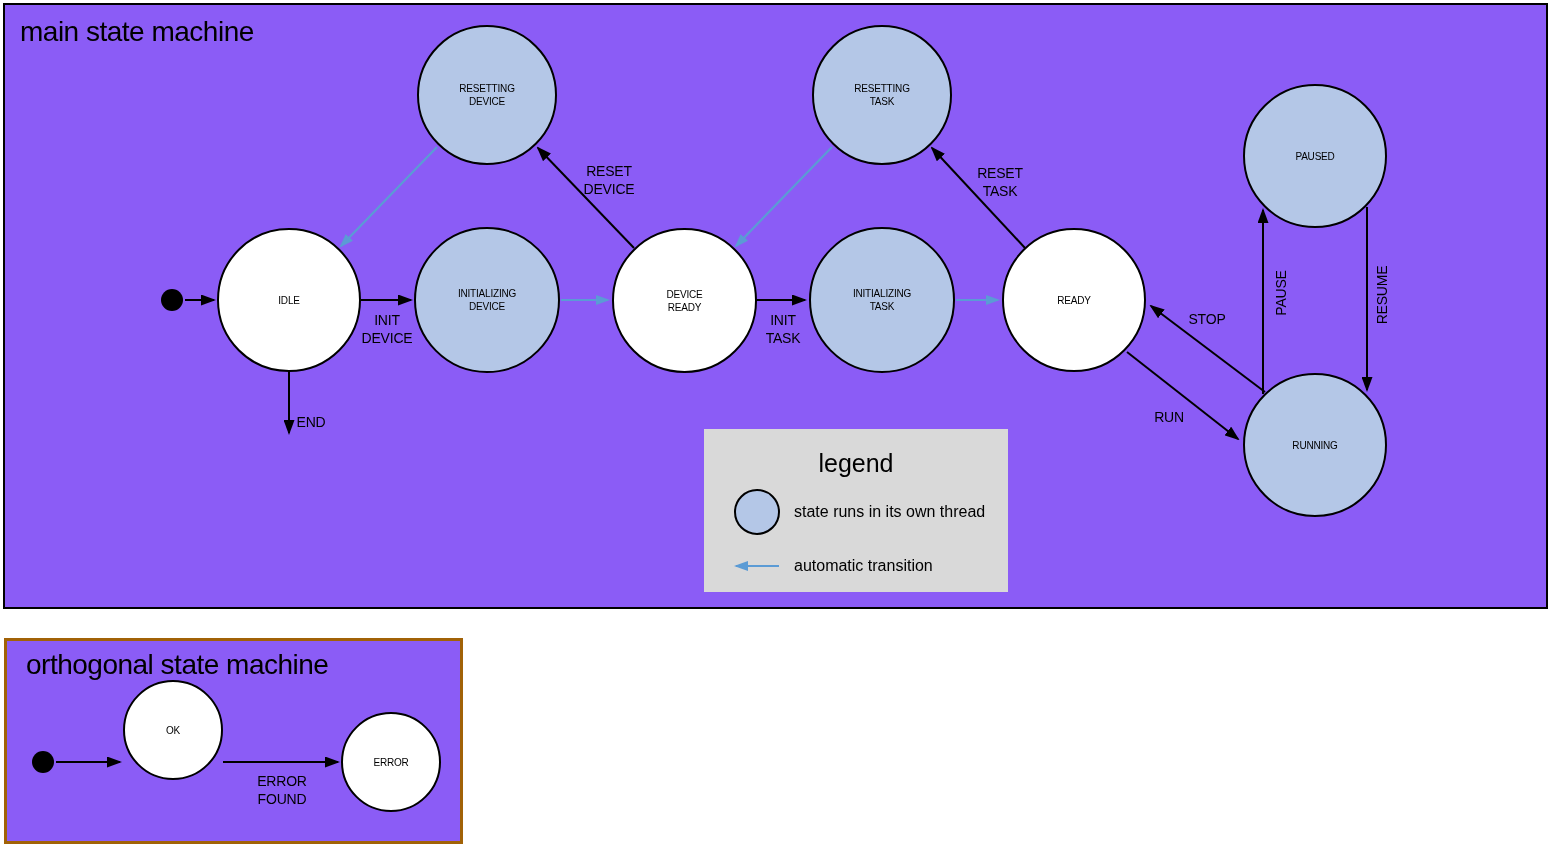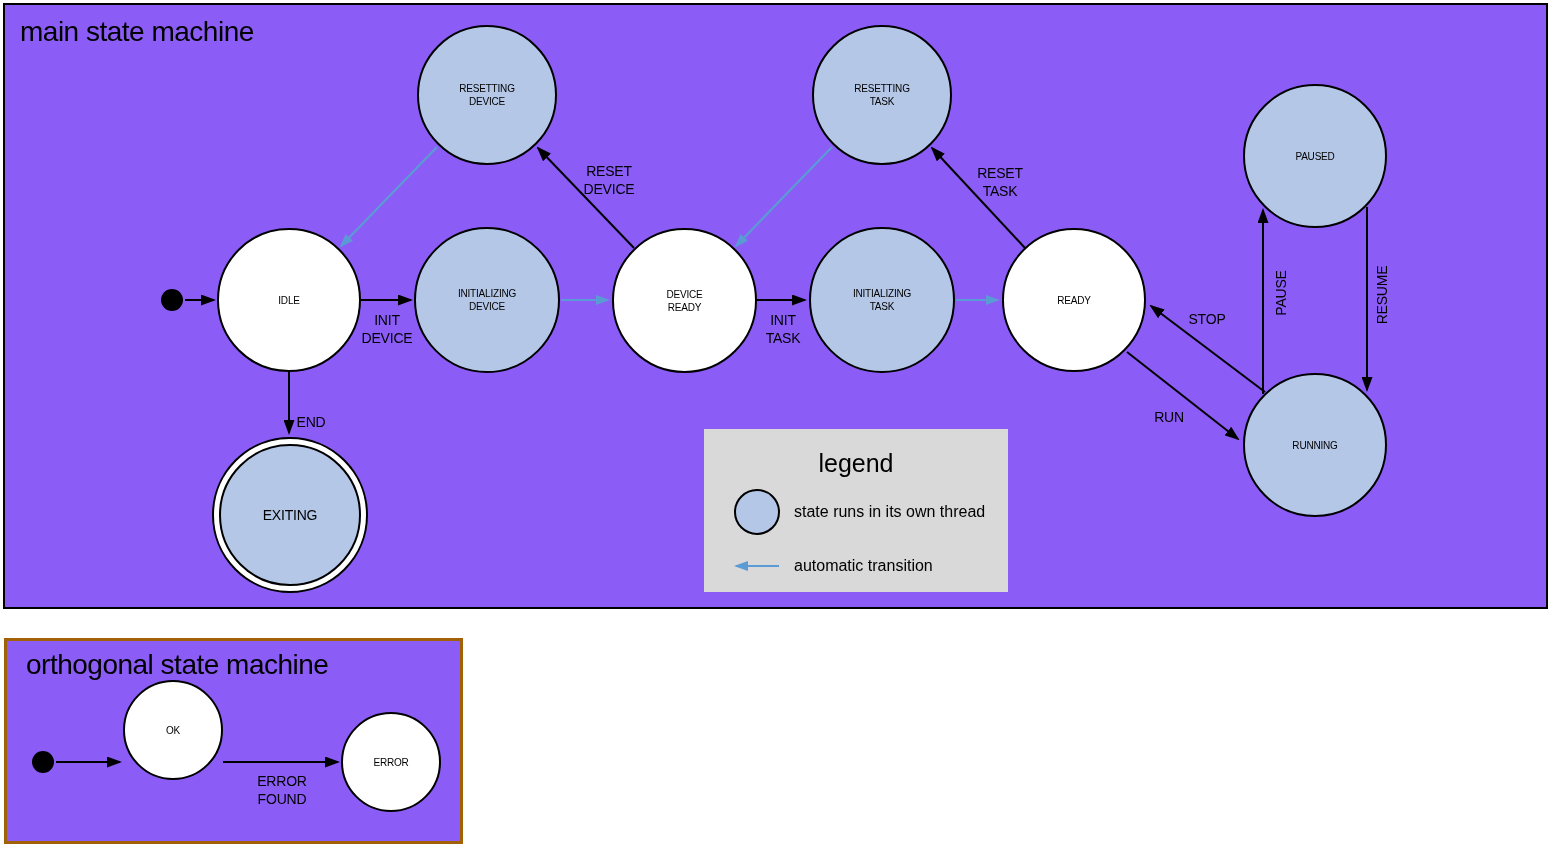--- a/index.html
+++ b/index.html
@@ -116,25 +116,20 @@
   <div class="state" style="left:1002px; top:228px; width:144px; height:144px;">
     <span>READY</span>
   </div>
   <div class="state threaded" style="left:1243px; top:84px; width:144px; height:144px;">
     <span>PAUSED</span>
   </div>
   <div class="state threaded" style="left:1243px; top:373px; width:144px; height:144px;">
     <span>RUNNING</span>
   </div>
 
-  <div class="final-outer" style="left:212px; top:437px; width:156px; height:156px;">
-    <div class="final-inner">
-      <span>EXITING</span>
-    </div>
-  </div>
 
   <div class="state" style="left:123px; top:680px; width:100px; height:100px;">
     <span>OK</span>
   </div>
   <div class="state" style="left:341px; top:712px; width:100px; height:100px;">
     <span>ERROR</span>
   </div>
 
   <div class="edge-label" style="left:387px; top:329px;">INIT
 DEVICE</div>

